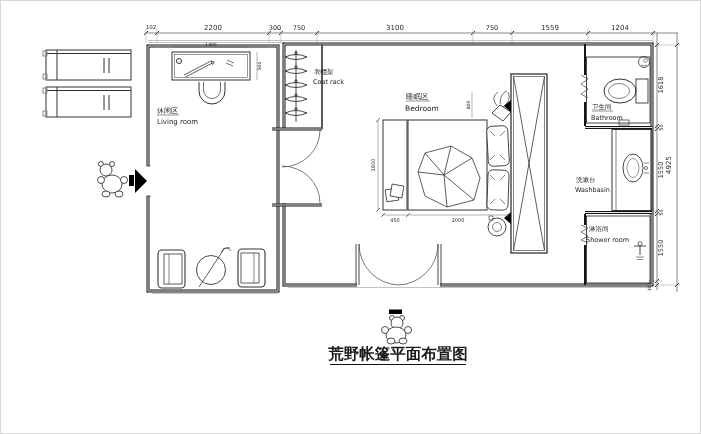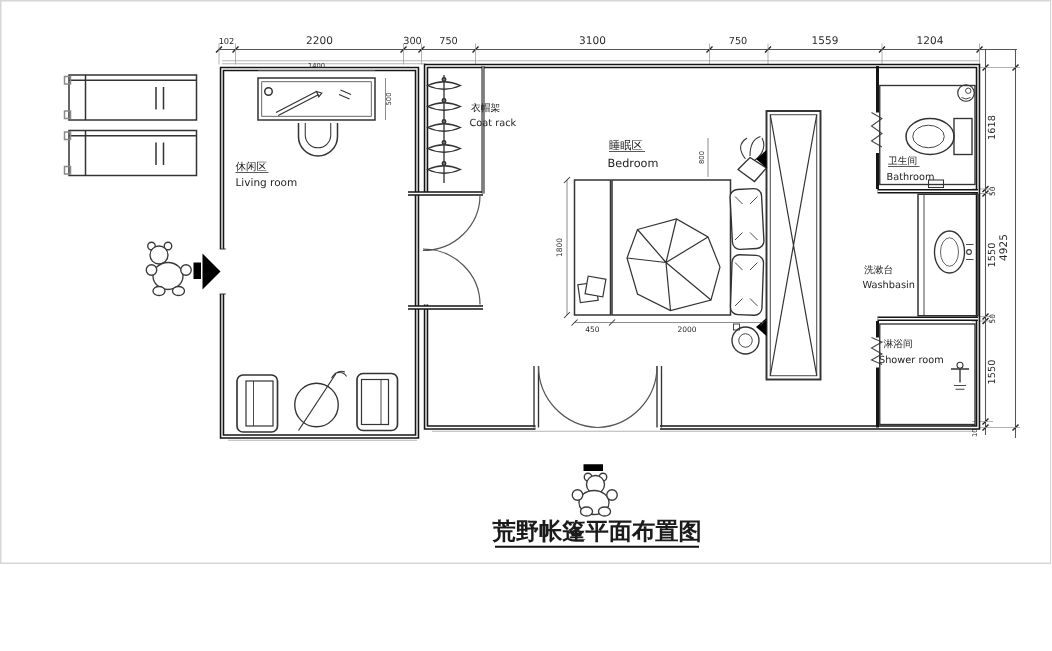--- a/index.html
+++ b/index.html
@@ -1,16 +1,16 @@
 <!DOCTYPE html>
 <html><head>
 <meta charset="utf-8">
 <style>
   html,body{margin:0;padding:0;background:#ffffff;}
-  .page{position:relative;width:701px;height:376px;background:#fff;overflow:hidden;
+  .page{position:relative;width:701px;height:434px;background:#fff;overflow:hidden;
         font-family:"DejaVu Sans","Liberation Sans",sans-serif;}
   .frame{position:absolute;inset:0;border:1px solid #d7d7d7;pointer-events:none;}
   svg text{font-family:"DejaVu Sans","Liberation Sans",sans-serif;fill:#1b1b1b;}
   svg .dim{fill:#2a2a2a;}
   svg .en{fill:#222;}
 </style>
 </head>
 <body>
 
 <div class="page">

